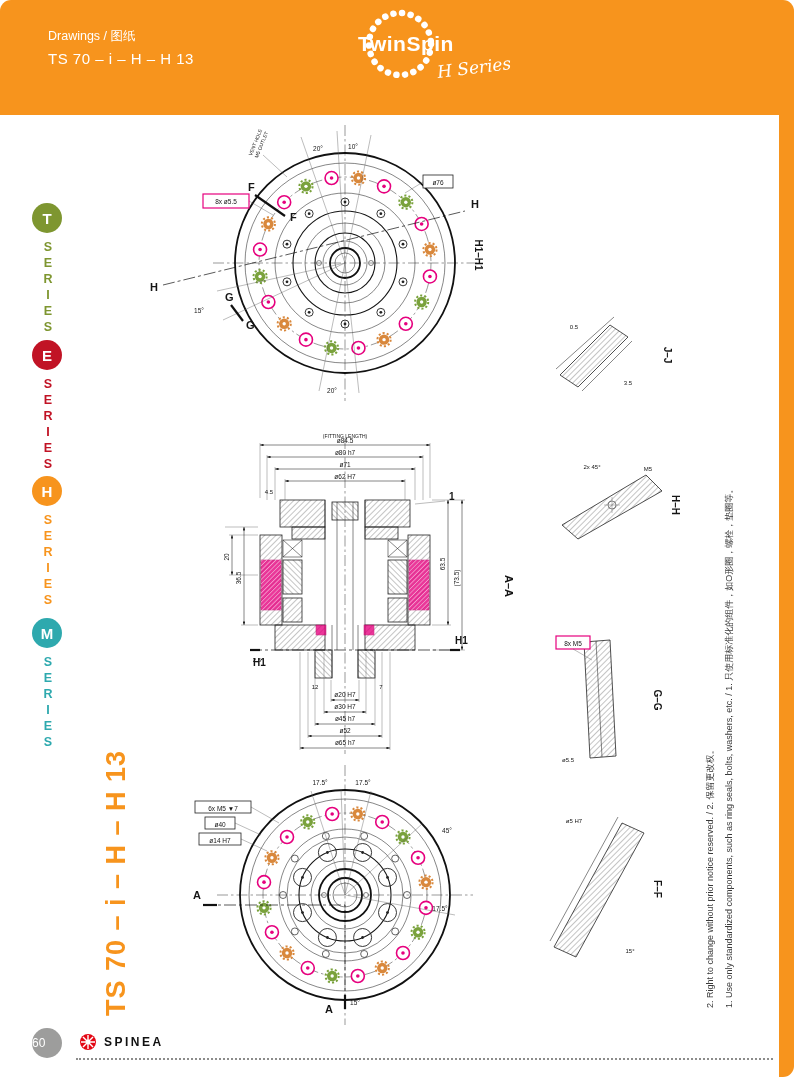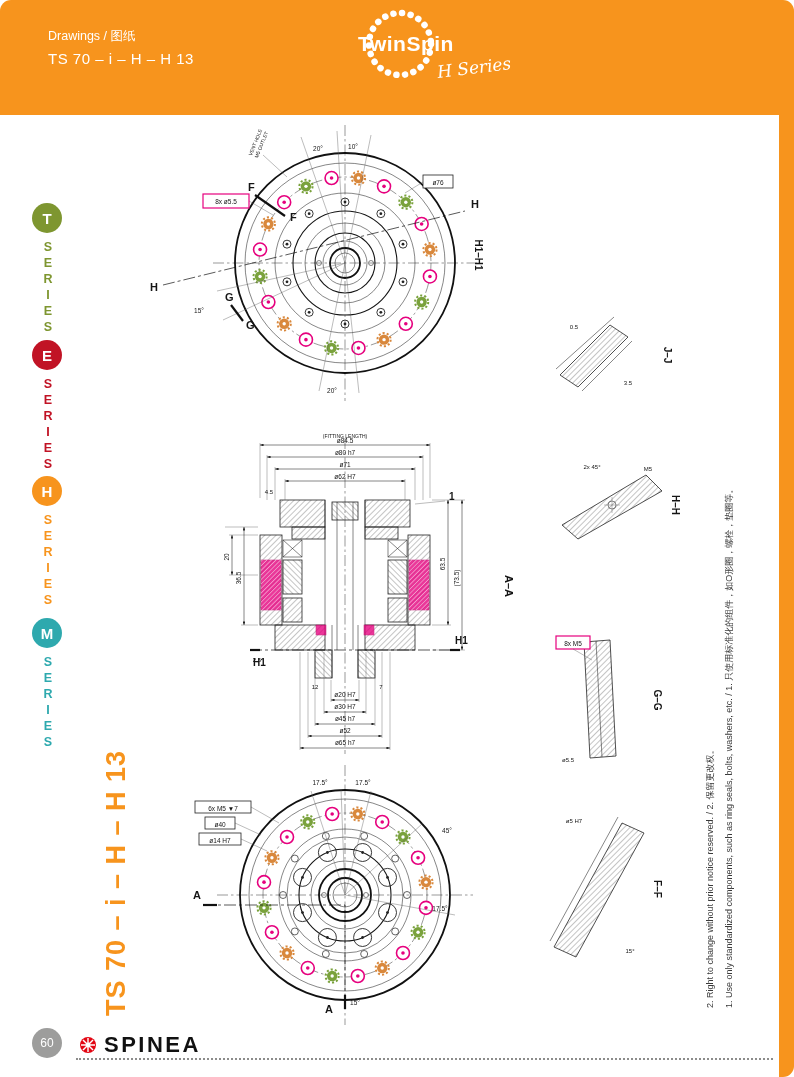--- a/index.html
+++ b/index.html
@@ -26,23 +26,23 @@
   .c-m{background:#2ea9ae}.w-m{color:#2ea9ae}
   .sidetitle{position:absolute;left:101px;top:1016px;transform:rotate(-90deg);transform-origin:0 0;
              font-weight:bold;font-size:27px;color:#f7941d;white-space:nowrap;letter-spacing:1px;}
   
   .note{position:absolute;transform:rotate(-90deg);transform-origin:0 0;font-size:9px;
         color:#3a3a3a;white-space:nowrap;}
   .note1{left:723px;top:1008px;}
   .note2{left:704px;top:1008px;}
   
   .pnum{position:absolute;left:32px;top:1028px;width:30px;height:30px;border-radius:50%;
-        background:#9d9d9c;color:#fff;font-size:12px;display:flex;align-items:center;justify-content:center;}
+        background:#9d9d9c;color:#fff;font-size:12px;display:flex;align-items:center;justify-content:flex-start;}
   .brand{position:absolute;left:78px;top:1032px;display:flex;align-items:center;gap:6px;}
-  .brandname{font-weight:bold;font-size:22px;letter-spacing:2.5px;color:#111;}
+  .brandname{font-weight:bold;font-size:12px;letter-spacing:2.5px;color:#111;}
   .dotline{position:absolute;left:76px;top:1058px;width:697px;border-top:2.5px dotted #8c8c8b;}
   
   .tech{position:absolute;left:130px;top:115px;}
   .tech text{font-family:"Liberation Sans",sans-serif;fill:#151515;}
   .thin{fill:none;stroke:#222;stroke-width:.55}
   .med{fill:none;stroke:#151515;stroke-width:1.1}
   .bold{fill:none;stroke:#111;stroke-width:1.8}
   .cl{fill:none;stroke:#333;stroke-width:.5;stroke-dasharray:11 3 2.5 3}
   .dl{stroke:#222;stroke-width:.55;marker-start:url(#as);marker-end:url(#ae)}
   .ext{stroke:#555;stroke-width:.4}

